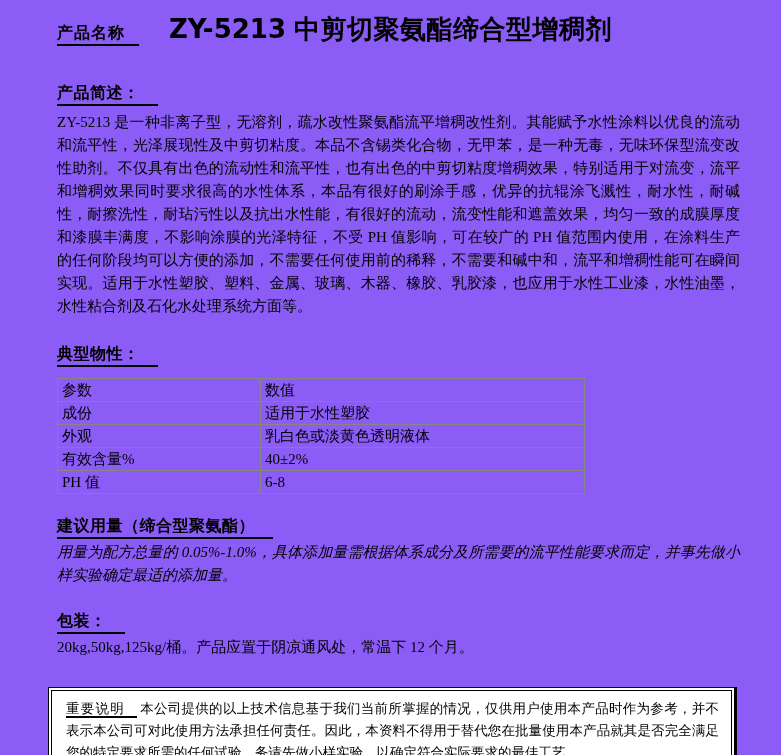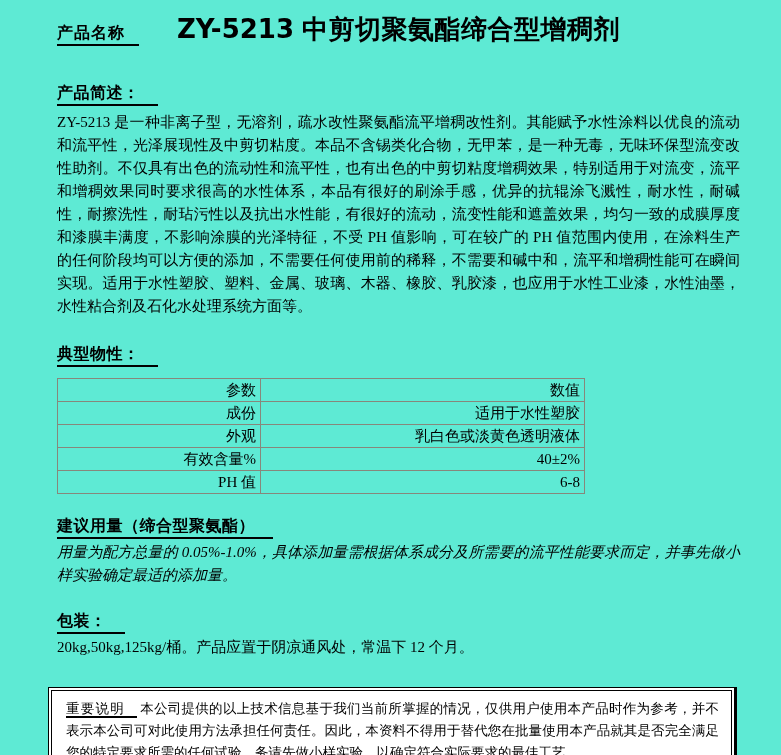--- a/index.html
+++ b/index.html
@@ -6,40 +6,40 @@
     margin: 0;
     padding: 0;
     background: #ffffff;
     color: #000000;
     font-family: "Liberation Serif", "DejaVu Serif", serif;
   }
   .page {
     position: relative;
     width: 781px;
     height: 755px;
-    background: #5eead4;
+    background: #8b5cf6;
     box-sizing: border-box;
     padding: 12px 41px 0 57px;
     overflow: hidden;
   }
   
   .title-row {
     display: flex;
     align-items: baseline;
     white-space: nowrap;
   }
   .product-label {
     font-size: 16px;
     font-weight: bold;
     border-bottom: 2px solid #000;
     padding-right: 14px;
     letter-spacing: 1px;
   }
   .doc-title {
-    margin-left: 38px;
+    margin-left: 30px;
     font-size: 26px;
     font-weight: bold;
     letter-spacing: 0.5px;
   }
   .doc-title .model {
     font-family: "DejaVu Sans", "Liberation Sans", sans-serif;
     font-weight: 900;
     letter-spacing: 0px;
     margin-right: 8px;
   }
@@ -77,21 +77,20 @@
     table-layout: fixed;
   }
   table.props td {
     border: 1px solid #87877b;
     height: 22px;
     padding: 0 4px;
     font-size: 15px;
     vertical-align: middle;
     overflow: hidden;
     white-space: nowrap;
-    text-align: right;
   }
   td.col-param { width: 194px; }
   
   .notice-outer {
     margin-top: 28px;
     margin-left: -9px;
     width: 689px;
     box-sizing: border-box;
     border: 1px solid #000;
     border-right-width: 3px;

